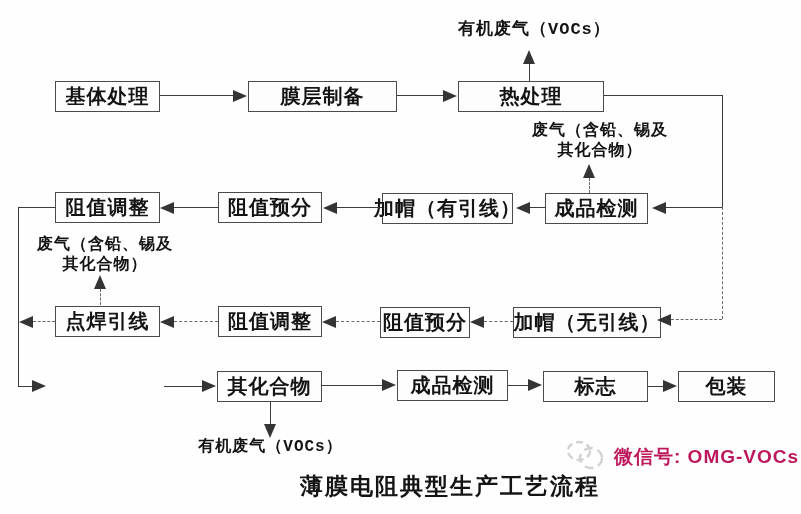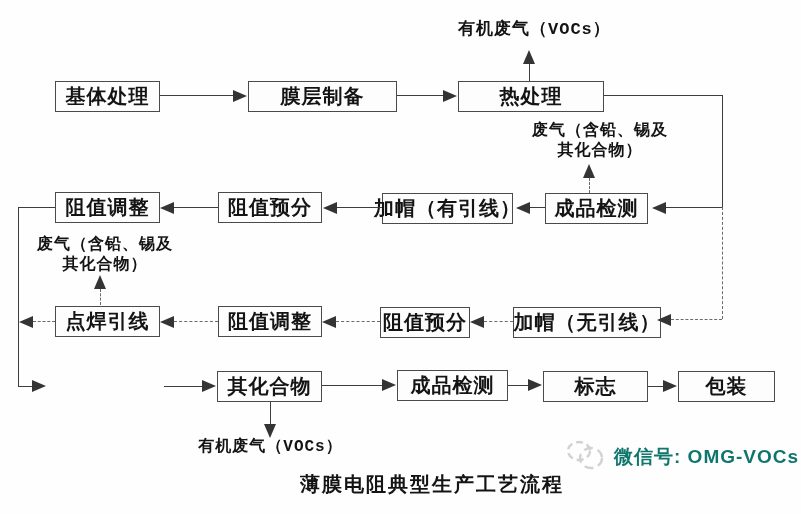--- a/index.html
+++ b/index.html
@@ -15,22 +15,22 @@
   .hl{position:absolute;height:0;border-top:1.6px solid #3d3d3d;}
   .vl{position:absolute;width:0;border-left:1.6px solid #3d3d3d;}
   .hl.dash{border-top-style:dashed;border-top-color:#6a6a6a;}
   .vl.dash{border-left-style:dashed;border-left-color:#6a6a6a;}
   .ar{position:absolute;width:0;height:0;}
   .ar.r{border-top:6px solid transparent;border-bottom:6px solid transparent;border-left:14px solid #343434;}
   .ar.l{border-top:6px solid transparent;border-bottom:6px solid transparent;border-right:14px solid #343434;}
   .ar.u{border-left:6px solid transparent;border-right:6px solid transparent;border-bottom:14px solid #343434;}
   .ar.d{border-left:6px solid transparent;border-right:6px solid transparent;border-top:14px solid #343434;}
   .ann{position:absolute;font-size:16px;font-weight:bold;text-align:center;line-height:20px;letter-spacing:1px;white-space:nowrap;font-family:Liberation Mono, monospace;}
-  .caption{position:absolute;font-size:20px;font-weight:bold;letter-spacing:2px;white-space:nowrap;}
-  .wm{position:absolute;display:flex;align-items:center;gap:8px;color:#0f766e;}
+  .caption{position:absolute;font-size:23px;font-weight:bold;letter-spacing:2px;white-space:nowrap;}
+  .wm{position:absolute;display:flex;align-items:center;gap:8px;color:#be185d;}
   .wm-text{font-size:19px;font-weight:bold;letter-spacing:1px;white-space:nowrap;
     font-family:"Liberation Sans","DejaVu Sans",sans-serif;}
 </style>
 </head>
 <body>
 
 <div id="stage">
 
   <div class="node" style="left:55px;top:81px;width:105px;height:31px;">基体处理</div>
   <div class="node" style="left:458px;top:81px;width:146px;height:31px;">热处理</div>

